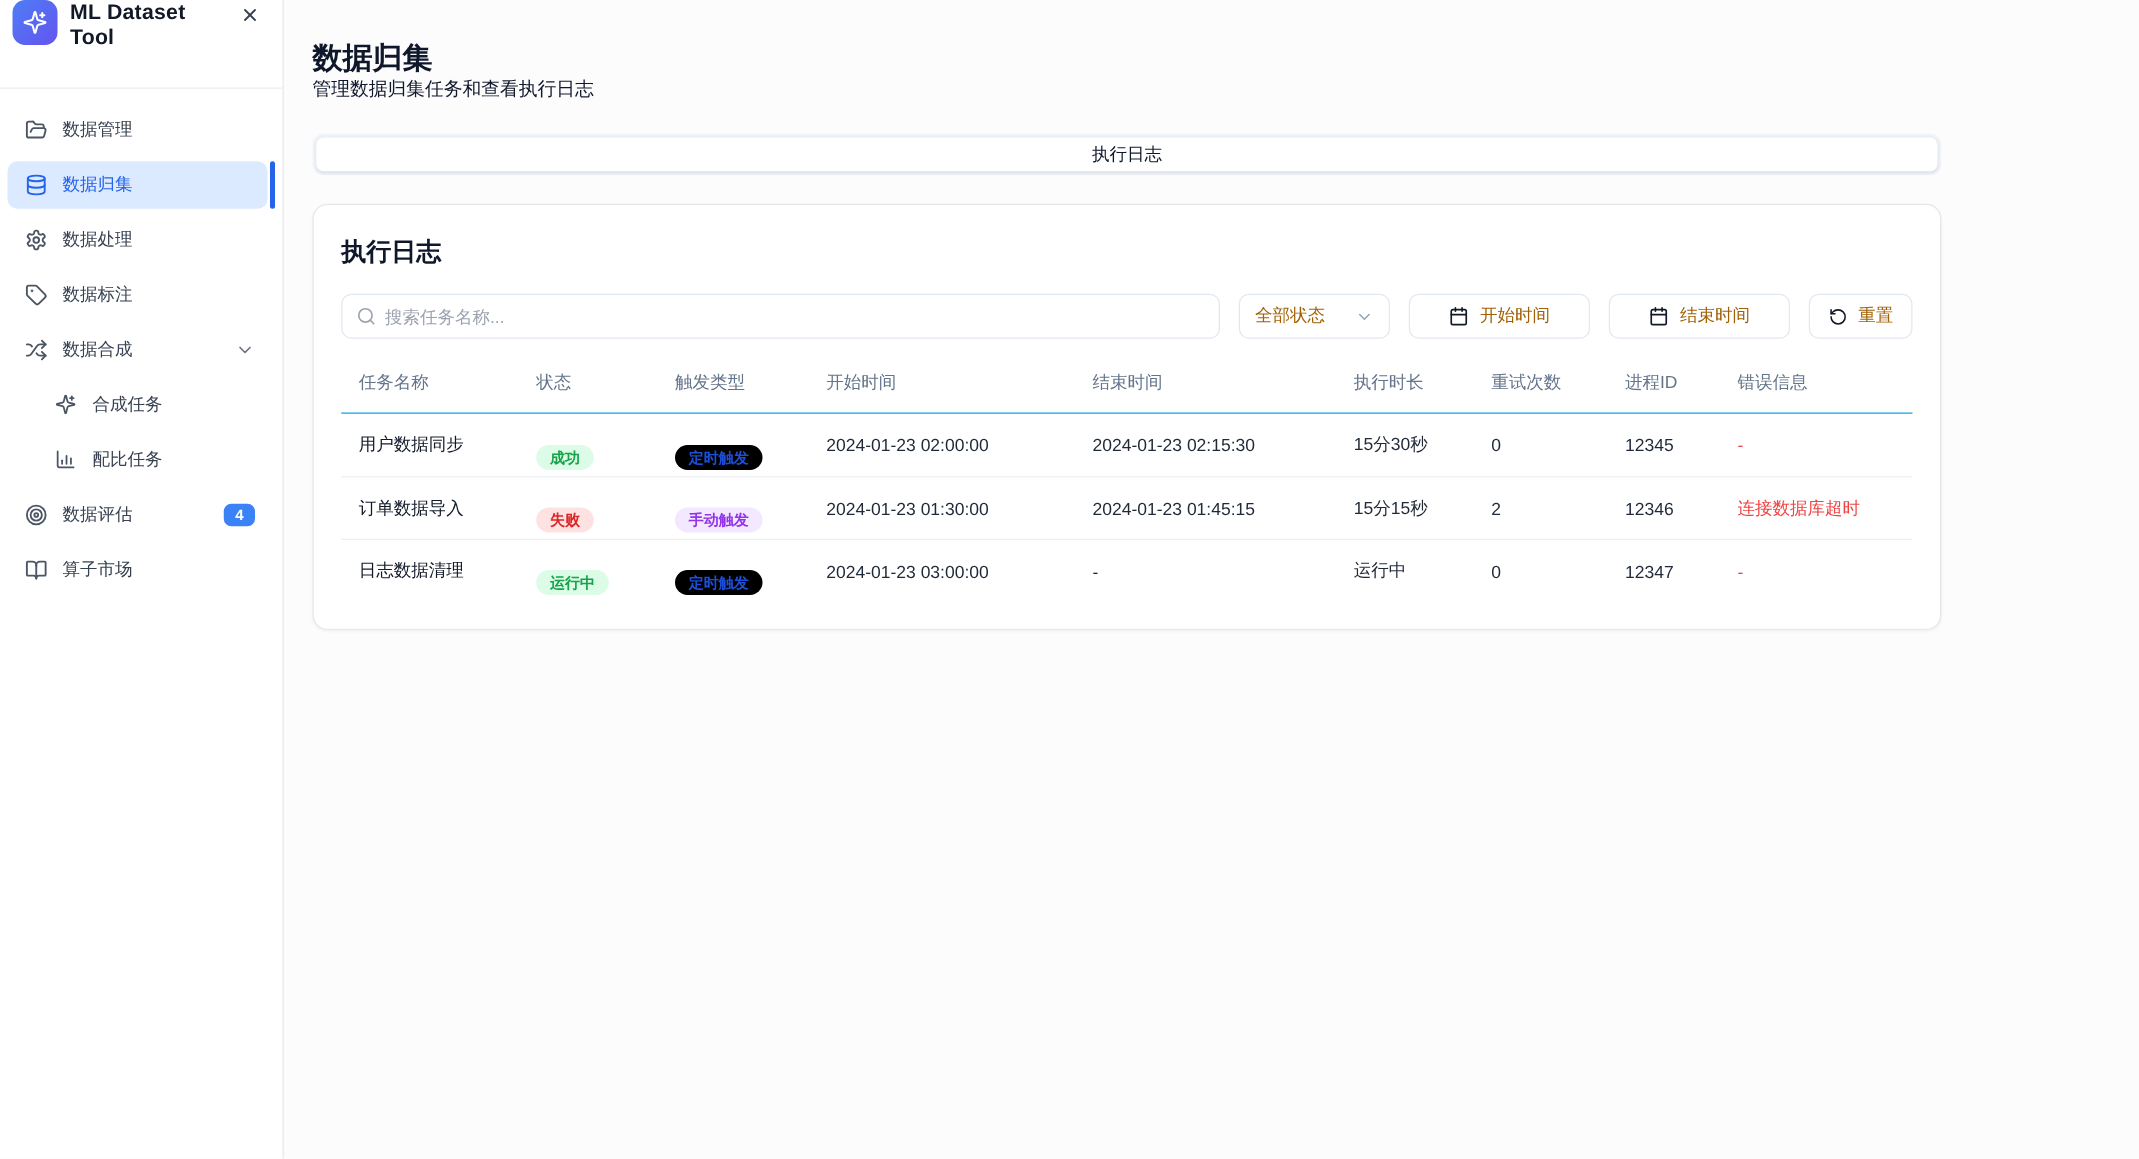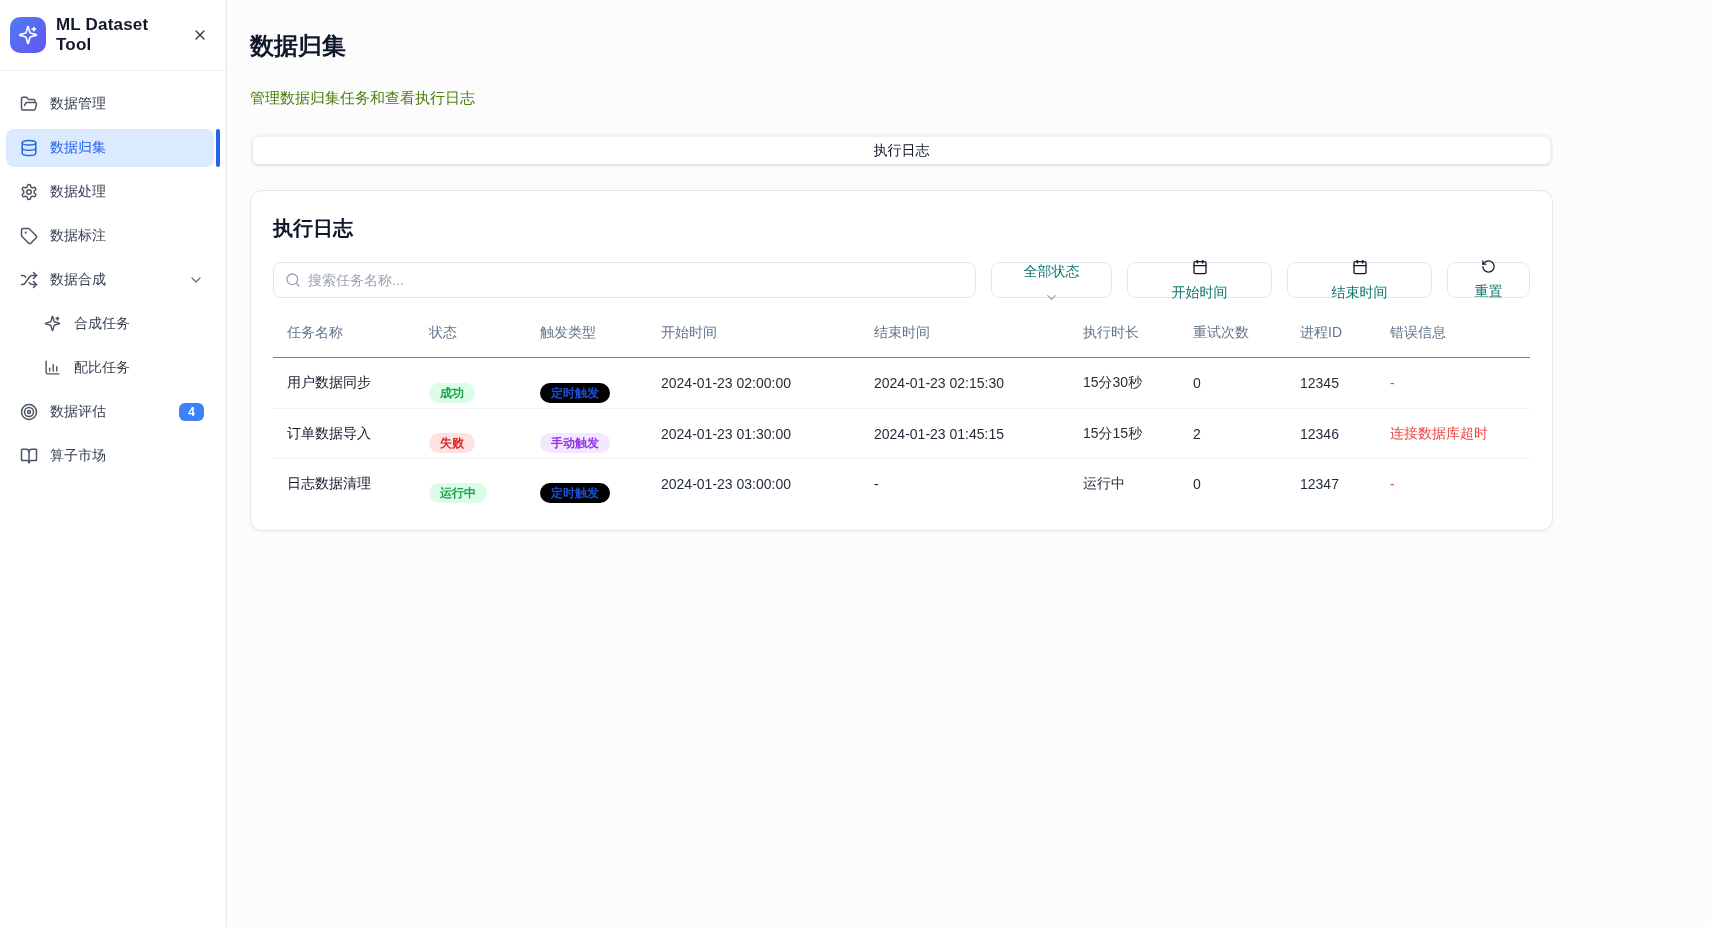--- a/index.html
+++ b/index.html
@@ -11,21 +11,21 @@
   svg { display:block; }
 
   
   .sidebar {
     width:227px; min-width:227px; height:100%;
     background:#ffffff; border-right:1px solid #e5e7eb;
     display:flex; flex-direction:column;
   }
   .sidebar-header {
     height:71px; border-bottom:1px solid #eceef1;
-    display:flex; align-items:center; padding:0 14px 0 10px; gap:10px;
+    display:flex; padding:0 14px 0 10px; gap:10px;
   }
   .logo {
     width:36px; height:36px; border-radius:10px;
     background:linear-gradient(135deg,#4e7df6 0%,#6454ef 100%);
     display:flex; align-items:center; justify-content:center;
     color:#ffffff; flex:0 0 auto;
   }
   .app-title { font-size:17px; font-weight:700; color:#111827; letter-spacing:.2px; flex:1; }
   .close-btn {
     width:24px; height:24px; display:flex; align-items:center; justify-content:center;
@@ -49,21 +49,21 @@
   .nav-chevron { color:#6b7280; }
   .nav-badge {
     min-width:25px; height:18px; padding:0 7px; border-radius:6px;
     background:#3b82f6; color:#fff; font-size:12px; font-weight:600;
     display:flex; align-items:center; justify-content:center;
   }
 
   
   .main { flex:1; padding:30px 158px 0 23px; }
   .page-title { font-size:24px; font-weight:700; color:#0f172a; }
-  .page-subtitle { font-size:15px; color:#4d7c0f; margin-top:27px; }
+  .page-subtitle { font-size:15px; color:#0f172a; margin-top:0; }
 
   .tabbar {
     margin-top:26px; height:33px; background:#f1f5f9; border-radius:8px;
     display:flex; padding:3px;
   }
   .tab {
     flex:1; display:flex; align-items:center; justify-content:center;
     font-size:14px; color:#64748b; border-radius:6px; cursor:pointer; font-weight:500;
   }
   .tab.active { background:#ffffff; color:#0f172a; box-shadow:0 1px 3px rgba(15,23,42,.10); }
@@ -82,21 +82,21 @@
   }
   .search-box .s-icon { position:absolute; left:11px; color:#9ca3af; }
   .search-box input {
     border:none; outline:none; width:100%; font-size:14px;
     font-family:inherit; color:#4d7c0f; background:transparent;
   }
   .search-box input::placeholder { color:#9ca3af; }
   .ctl {
     display:flex; align-items:center; justify-content:center; gap:9px;
     border:1px solid #e2e8f0; border-radius:8px; background:#fff;
-    font-size:14px; color:#0f766e; cursor:pointer; font-family:inherit;flex-direction:column;
+    font-size:14px; color:#a16207; cursor:pointer; font-family:inherit;
   }
   .ctl .c-icon { color:#111827; }
   .select-ctl { width:121px; justify-content:space-between; padding:0 12px; }
   .select-ctl .chev { color:#94a3b8; }
   .btn-date { width:145px; }
   .btn-reset { width:83px; }
 
   
   .table { margin-top:26px; }
   .trow {

